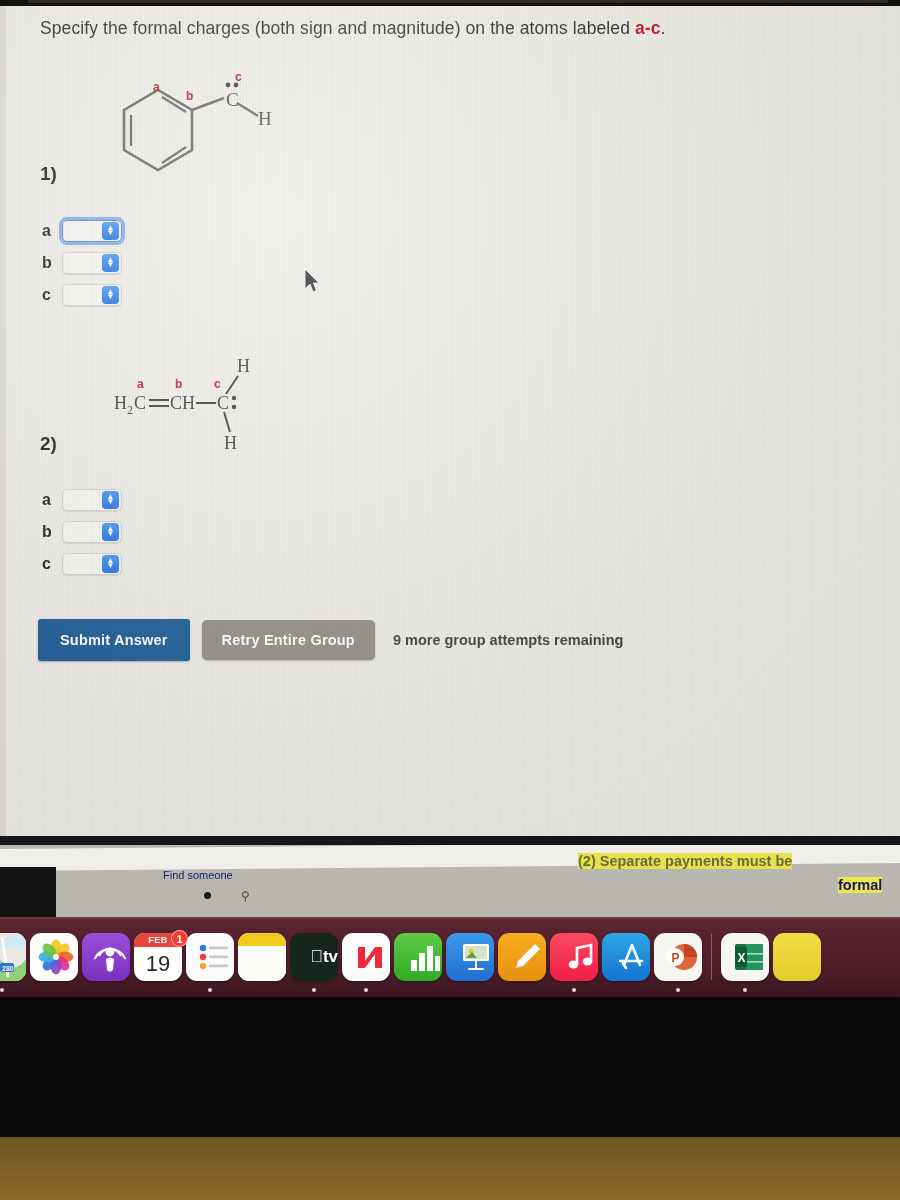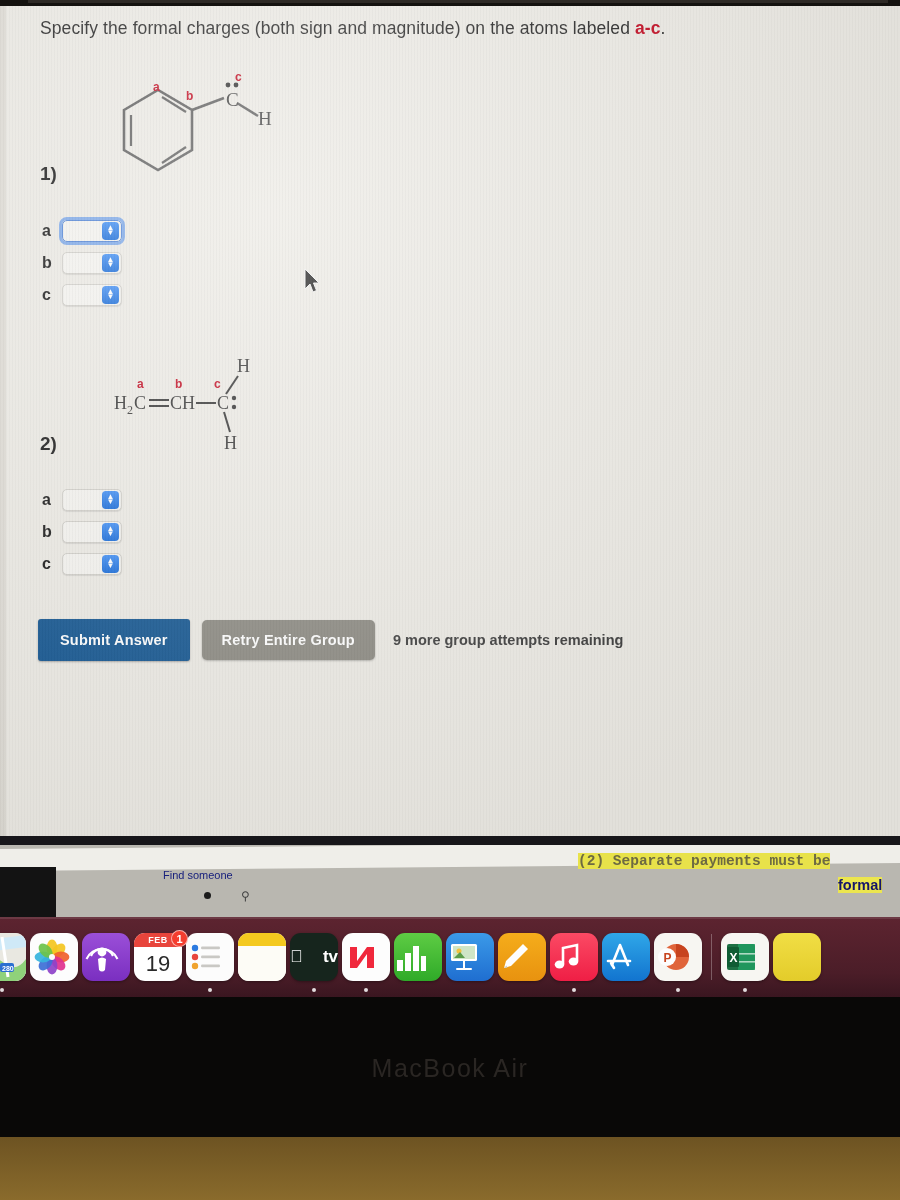--- a/index.html
+++ b/index.html
@@ -179,21 +179,20 @@
   }
   .tiny-glyph {
     position: absolute; top: 44px; left: 241px;
     font-size: 12px; color: #444;
   }
   .hl-line1 {
     position: absolute; top: 8px; left: 578px;
     font-size: 14.5px; font-weight: bold; color: #6d6a42;
     background: #e8e24a;
     white-space: nowrap;
-    font-family: Liberation Mono, monospace;
   }
   .hl-line2 {
     position: absolute; top: 32px; left: 838px;
     font-size: 14.5px; font-weight: bold; color: #14146a;
     background: #ece64f;
     white-space: nowrap;
   }
 
   
   .dock {
@@ -208,21 +207,21 @@
     background: rgba(255,255,255,0.10);
   }
   .dockitem {
     position: relative;
     width: 48px; height: 48px;
     margin: 0 2px;
     border-radius: 11px;
     flex: 0 0 auto;
     box-shadow: 0 1px 3px rgba(0,0,0,0.35);
     overflow: hidden;
-    display: flex; align-items: center; justify-content: space-between;
+    display: flex; align-items: center; justify-content: flex-end;
     font-size: 22px; font-weight: bold; color: #fff;
   }
   .dockwrap { position: relative; flex: 0 0 auto; }
   .rundot {
     position: absolute; bottom: -11px; left: 50%;
     transform: translateX(-50%);
     width: 4px; height: 4px; border-radius: 50%;
     background: rgba(255,255,255,0.85);
   }
   .dock-sep {
@@ -595,16 +594,15 @@
       </div>
       <div class="rundot"></div>
     </div>
 
     <div class="dockwrap">
       <div class="dockitem" style="background:linear-gradient(#f1de45,#e3cc2a);"></div>
     </div>
   </div>
 
   <div class="bezel-bottom"></div>
-  <div class="mba">MacBook Air</div>
   <div class="desk"></div>
 
 </div>
 
 </body></html>

